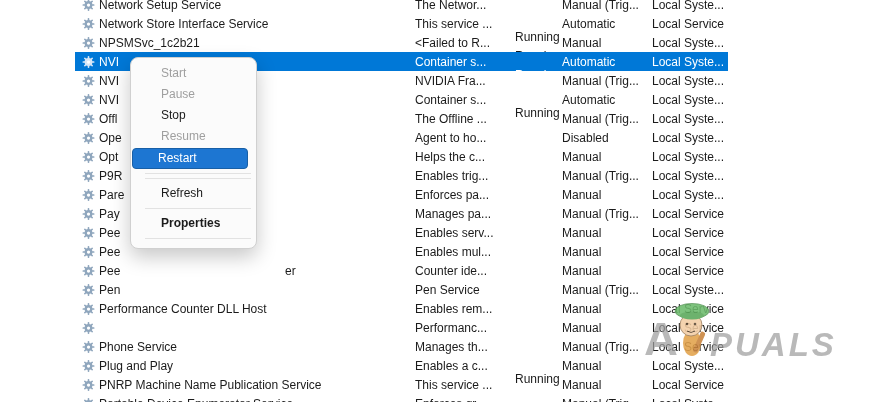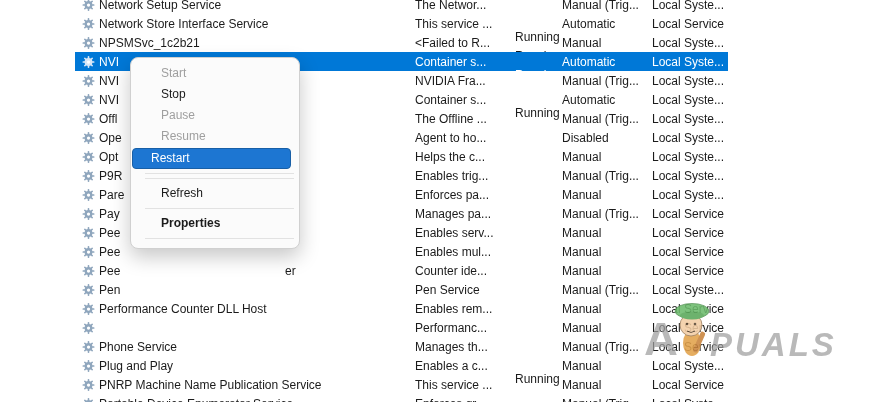--- a/index.html
+++ b/index.html
@@ -17,30 +17,30 @@
   .row .c-name{left:24px;}
   .row .c-tail{left:210px;}
   .row .c-desc{left:340px;}
   .row .c-status{left:440px;margin-top:13px;}
   .row .c-startup{left:487px;}
   .row .c-logon{left:577px;}
   .row.selected{background:#0078d7;color:#ffffff;}
   .row.selected .gear{color:#d8e7f7;}
   
   .menu{
-    position:absolute;left:130px;top:57px;width:170px;box-sizing:border-box;
+    position:absolute;left:130px;top:57px;width:127px;box-sizing:border-box;
     background:#fbfbfb;border:1px solid #d0d0d0;border-radius:8px;
     box-shadow:0 8px 20px rgba(0,0,0,.22);
     padding:5px 0;z-index:10;font-size:12px;color:#1b1b1b;
   }
   .mi{position:relative;height:21px;line-height:21px;padding-left:30px;cursor:default;}
   .mi.disabled{color:#9f9f9f;}
   .mi.bold{font-weight:bold;}
   .mi.highlighted{
-    height:19px;line-height:19px;margin:1px 8px 1px 1px;padding-left:18px;
+    height:19px;line-height:19px;margin:1px 8px 1px 1px;padding-left:25px;
     background:#1d76d2;border:1px solid #185fa6;border-radius:4px;color:#ffffff;
   }
   .mi .arrow{position:absolute;right:12px;top:0;font-size:13px;color:#4a4a4a;}
   .sep{height:1px;background:#e2e2e2;margin:4px 5px 4px 14px;}
   
   .watermark{position:absolute;left:644px;top:299px;height:60px;display:flex;align-items:flex-end;z-index:5;pointer-events:none;}
   .wm-a{font-size:47px;font-weight:bold;color:#9f9f9f;opacity:.72;line-height:.82;}
   .wm-rest{font-size:33px;font-weight:bold;color:#9f9f9f;opacity:.72;letter-spacing:3px;line-height:.88;font-style:italic;}
   .wm-mascot{width:48px;height:58px;margin:0 -7px 0 -9px;opacity:.88;}
 </style>
@@ -446,22 +446,22 @@
       </span>
       <span class="c-name">Portable Device Enumerator Service</span>
       <span class="c-desc">Enforces gr...</span>
       <span class="c-startup">Manual (Trig...</span>
       <span class="c-logon">Local Syste...</span>
     </div>
   </div>
 
 <div class="menu">
     <div class="mi disabled">Start</div>
+    <div class="mi disabled">Pause</div>
     <div class="mi">Stop</div>
-    <div class="mi disabled">Pause</div>
     <div class="mi disabled">Resume</div>
     <div class="mi highlighted">Restart</div>
     <div class="sep"></div>
     <div class="sep"></div>
     <div class="mi">Refresh</div>
     <div class="sep"></div>
     <div class="mi bold">Properties</div>
     <div class="sep"></div>
   </div>
 

